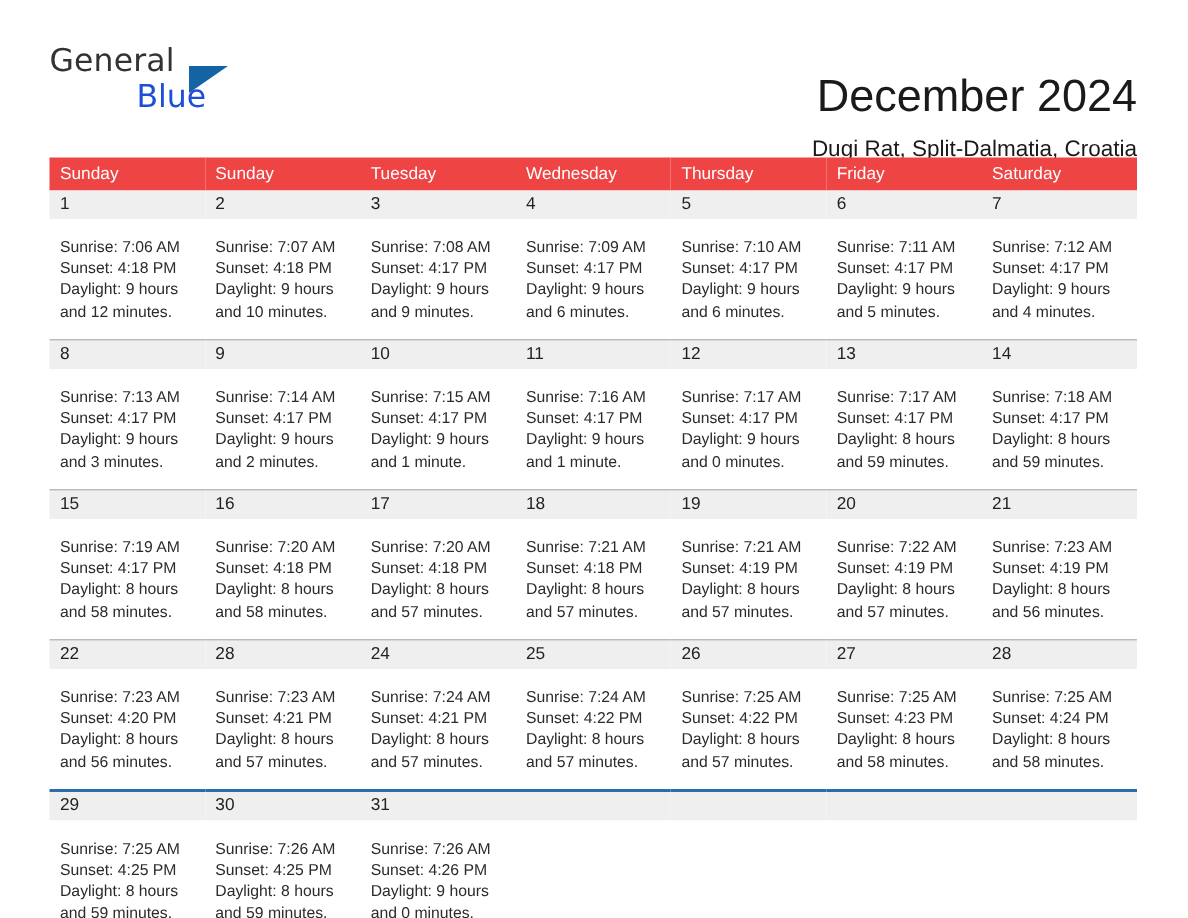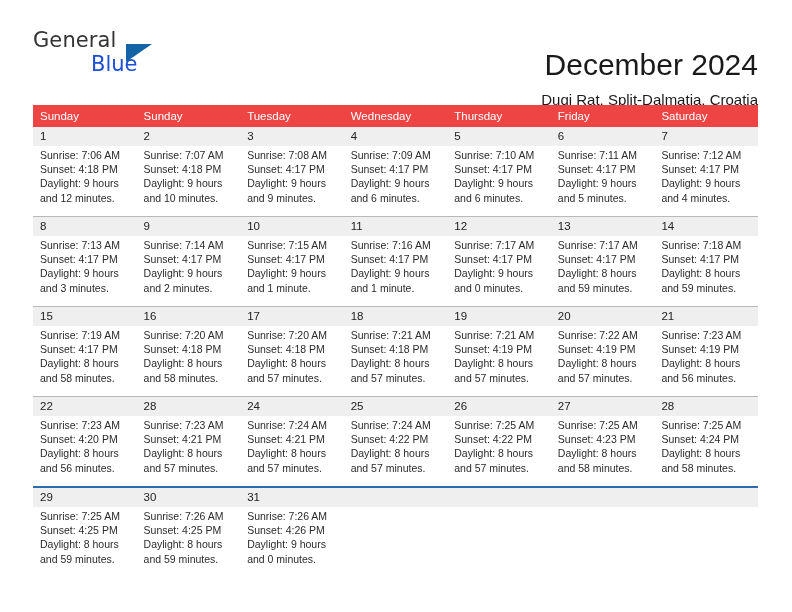--- a/index.html
+++ b/index.html
@@ -127,21 +127,21 @@
     padding: 3px 0 3px 7px;
     font-size: 11.5px;
     color: #222222;
     height: 13px;
     font-family: "Liberation Sans", sans-serif;
   }
   .daynum-row td.empty {
     background: #efefef;
   }
   .info-row td {
-    padding: 2px 6px 8px 7px;
+    padding: 12px 6px 8px 7px;
     height: 60px;
   }
   .info-line {
     font-size: 10.5px;
     line-height: 14.2px;
     color: #2b2b2b;
     white-space: nowrap;
     font-family: "Liberation Sans", sans-serif;
   }
   .cell-empty { }

